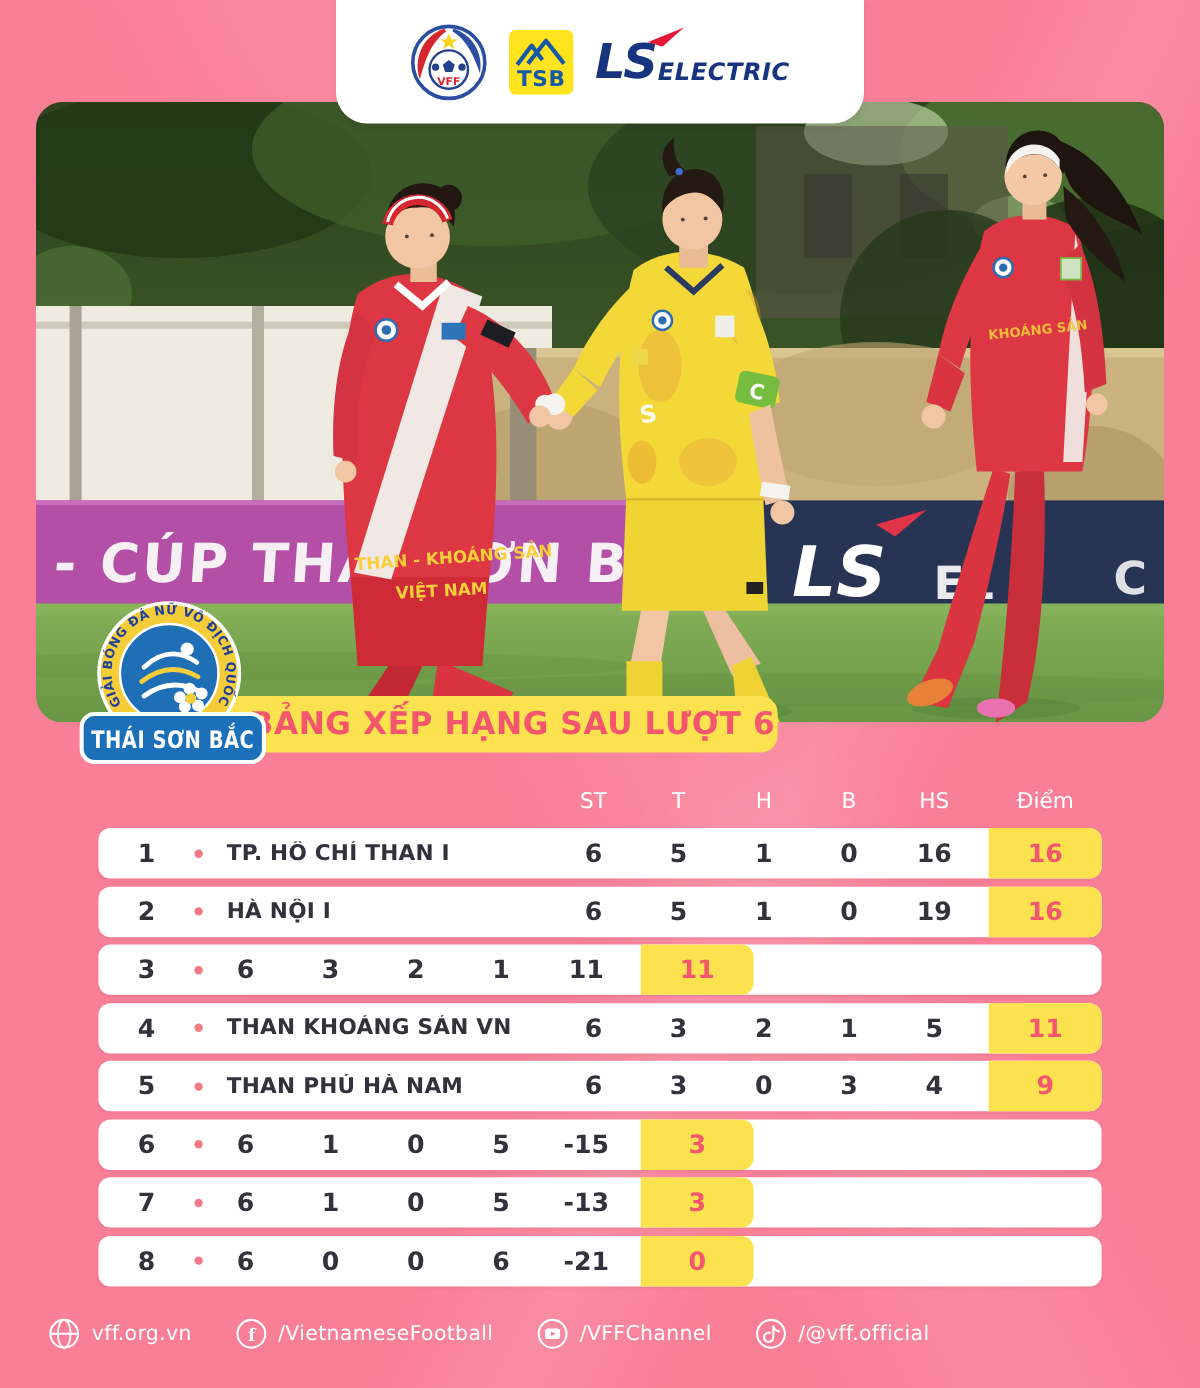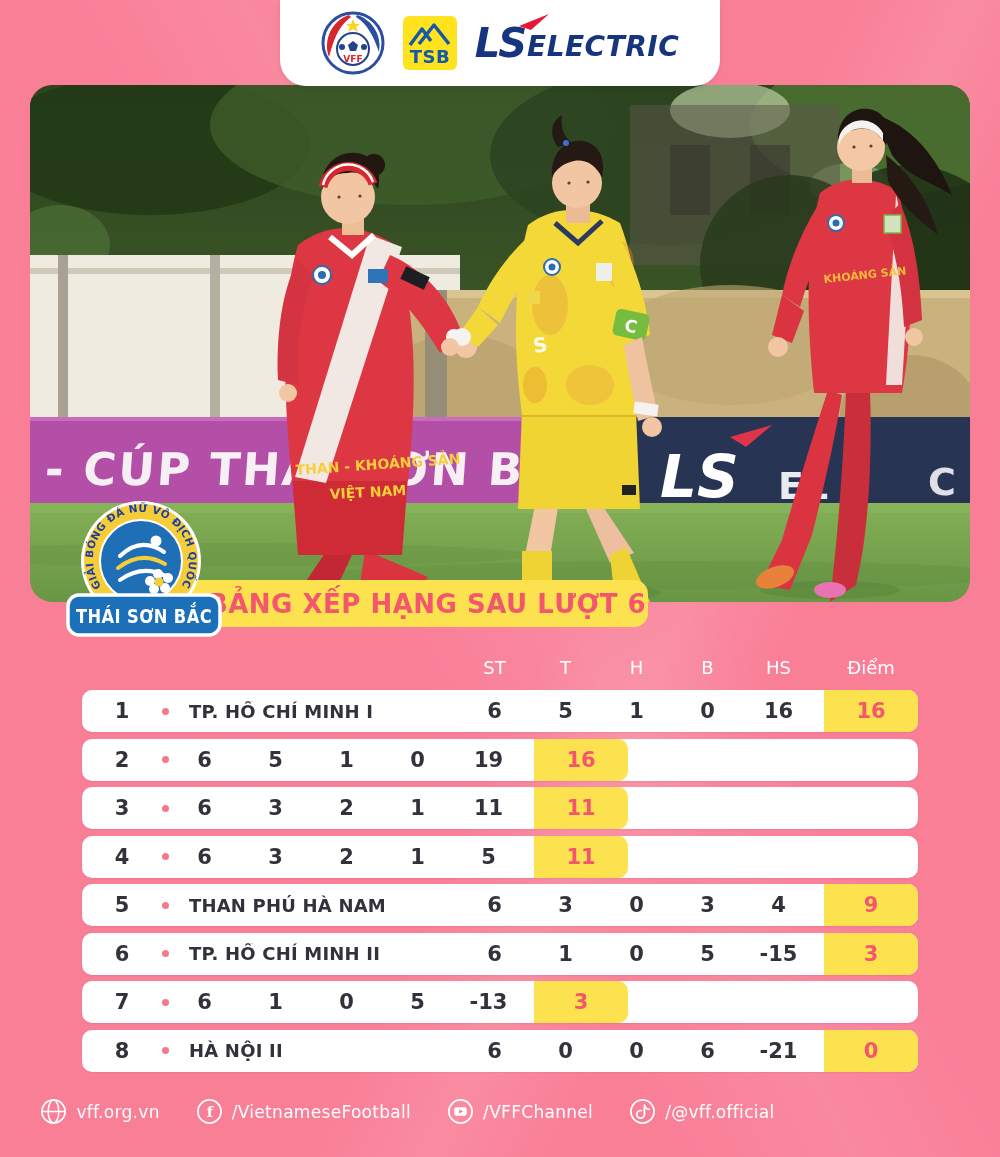--- a/index.html
+++ b/index.html
@@ -3,26 +3,26 @@
 <meta charset="utf-8">
 <style>
   html,body{margin:0;padding:0;}
   body{font-family:"DejaVu Sans","Liberation Sans",sans-serif;}
   .poster{position:relative;width:1000px;height:1157px;overflow:hidden;
     background:
       linear-gradient(115deg, rgba(255,255,255,0) 55%, rgba(255,255,255,.10) 63%, rgba(255,255,255,0) 71%),
       linear-gradient(62deg, rgba(255,255,255,0) 42%, rgba(255,255,255,.08) 53%, rgba(255,255,255,0) 63%),
       #F97F97;}
   
-  .top-card{position:absolute;left:280px;top:0;width:440px;height:86px;background:#fff;
+  .top-card{position:absolute;left:280px;top:0;width:440px;height:103px;background:#fff;
     border-radius:0 0 26px 26px;display:flex;align-items:center;justify-content:center;gap:18px;
     z-index:6;box-shadow:0 2px 6px rgba(0,0,0,.08);}
   .ls-logo{position:relative;display:flex;align-items:flex-end;color:#16357E;}
   .ls-main{font-size:40px;font-weight:bold;font-style:italic;letter-spacing:-2px;line-height:1;}
-  .ls-sub{font-size:28px;font-weight:bold;font-style:italic;letter-spacing:.5px;line-height:1;margin:0 0 2px 2px;}
+  .ls-sub{font-size:20px;font-weight:bold;font-style:italic;letter-spacing:.5px;line-height:1;margin:0 0 2px 2px;}
   .ls-arrow{position:absolute;top:-9px;left:44px;}
   
   .photo{position:absolute;left:30px;top:85px;width:940px;height:517px;border-radius:22px;overflow:hidden;z-index:1;}
   
   .badge{position:absolute;left:66px;top:494px;width:162px;height:152px;z-index:5;}
   
   .title-banner{position:absolute;left:180px;top:580px;width:468px;height:47px;background:#FBE24E;
     border-radius:14px;display:flex;align-items:center;justify-content:center;z-index:4;}
   .title-banner span{color:#F4566E;font-size:26px;font-weight:bold;letter-spacing:.5px;padding-left:26px;white-space:nowrap;}
   
@@ -276,51 +276,53 @@
     <span class="hstat">H</span>
     <span class="hstat">B</span>
     <span class="hstat">HS</span>
     <span class="hpts">Điểm</span>
   </div>
 
   <div class="rows" id="rows">
       <div class="trow">
         <span class="rank">1</span>
         <span class="dot"></span>
-        <span class="team">TP. HỒ CHÍ MINH I</span>
+        <span class="team">TP. HỒ CHÍ THAN I</span>
         <span class="stat">6</span>
         <span class="stat">5</span>
         <span class="stat">1</span>
         <span class="stat">0</span>
         <span class="stat">16</span>
         <span class="pts">16</span>
       </div>
       <div class="trow">
         <span class="rank">2</span>
         <span class="dot"></span>
+        <span class="team">HÀ NỘI I</span>
         <span class="stat">6</span>
         <span class="stat">5</span>
         <span class="stat">1</span>
         <span class="stat">0</span>
         <span class="stat">19</span>
         <span class="pts">16</span>
       </div>
       <div class="trow">
         <span class="rank">3</span>
         <span class="dot"></span>
         <span class="stat">6</span>
         <span class="stat">3</span>
         <span class="stat">2</span>
         <span class="stat">1</span>
         <span class="stat">11</span>
         <span class="pts">11</span>
       </div>
       <div class="trow">
         <span class="rank">4</span>
         <span class="dot"></span>
+        <span class="team">THAN KHOÁNG SẢN VN</span>
         <span class="stat">6</span>
         <span class="stat">3</span>
         <span class="stat">2</span>
         <span class="stat">1</span>
         <span class="stat">5</span>
         <span class="pts">11</span>
       </div>
       <div class="trow">
         <span class="rank">5</span>
         <span class="dot"></span>
@@ -328,42 +330,40 @@
         <span class="stat">6</span>
         <span class="stat">3</span>
         <span class="stat">0</span>
         <span class="stat">3</span>
         <span class="stat">4</span>
         <span class="pts">9</span>
       </div>
       <div class="trow">
         <span class="rank">6</span>
         <span class="dot"></span>
-        <span class="team">TP. HỒ CHÍ MINH II</span>
         <span class="stat">6</span>
         <span class="stat">1</span>
         <span class="stat">0</span>
         <span class="stat">5</span>
         <span class="stat">-15</span>
         <span class="pts">3</span>
       </div>
       <div class="trow">
         <span class="rank">7</span>
         <span class="dot"></span>
         <span class="stat">6</span>
         <span class="stat">1</span>
         <span class="stat">0</span>
         <span class="stat">5</span>
         <span class="stat">-13</span>
         <span class="pts">3</span>
       </div>
       <div class="trow">
         <span class="rank">8</span>
         <span class="dot"></span>
-        <span class="team">HÀ NỘI II</span>
         <span class="stat">6</span>
         <span class="stat">0</span>
         <span class="stat">0</span>
         <span class="stat">6</span>
         <span class="stat">-21</span>
         <span class="pts">0</span>
       </div>
     </div>
 
   <div class="footer">

